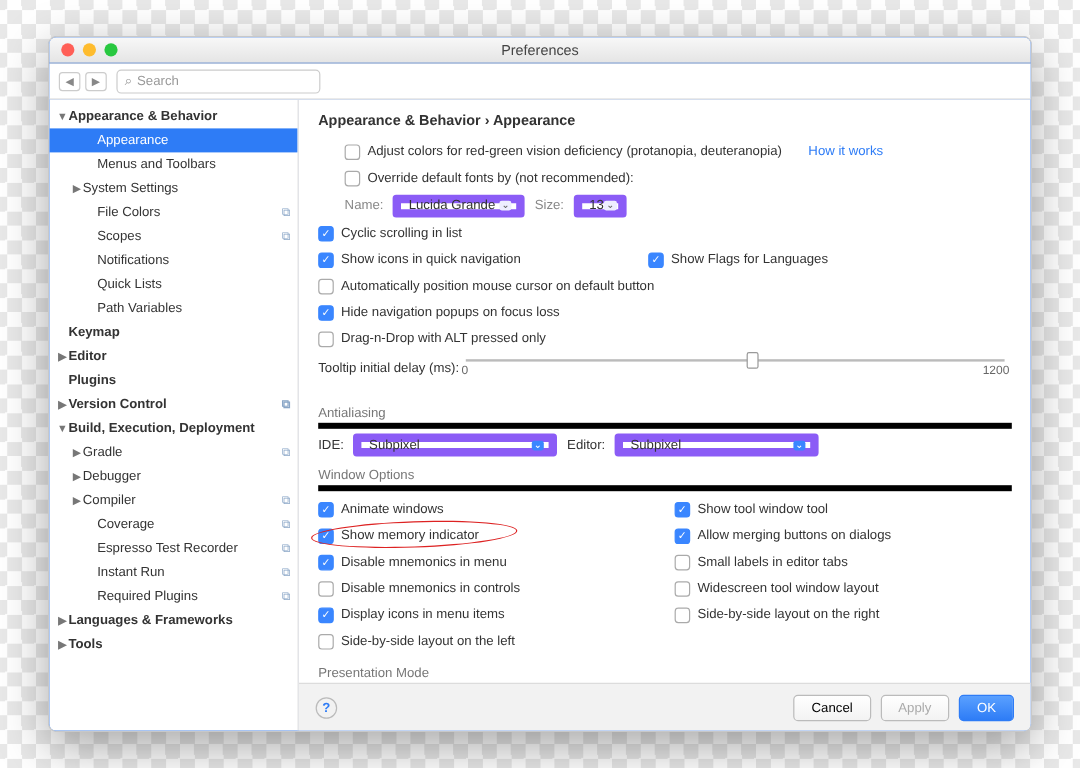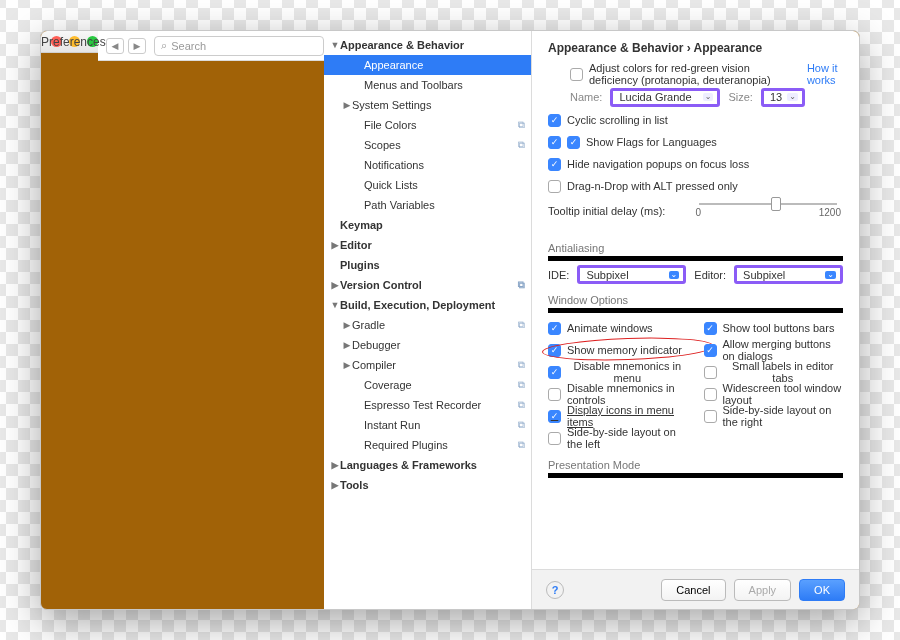--- a/index.html
+++ b/index.html
@@ -6,24 +6,24 @@
   body {
     font-family: -apple-system, "Helvetica Neue", Arial, sans-serif;
     font-size: 11px;
     background: repeating-conic-gradient(#e8e8e8 0% 25%, #fff 0% 50%) 50% / 24px 24px;
     width: 900px; height: 640px;
     display: flex; align-items: center; justify-content: center;
     color: #333;
   }
   .window {
     width: 820px; height: 580px;
-    background: #a16207;
+    background: #3b82f6;
     border-radius: 7px;
     box-shadow: 0 12px 40px rgba(0,0,0,0.35);
-    display: flex; flex-direction: row;
+    display: flex; flex-direction: column;
     overflow: hidden;
     border: 1px solid #c8c8c8;
   }
   .titlebar {
     height: 22px;
     background: linear-gradient(#f8f8f8,#e5e5e5);
     border-bottom: 1px solid #d0d0d0;
     display: flex; align-items: center;
     position: relative;
   }
@@ -70,28 +70,28 @@
   .cb { width:13px; height:13px; border:1px solid #aaa; border-radius:3px; background:#fff;
         display:flex; align-items:center; justify-content:center; flex-shrink:0;}
   .cb.checked { background:#3a86ff; border-color:#3a86ff; }
   .cb.checked::after { content:"✓"; color:#fff; font-size:9px; line-height:1; }
   .row .txt { color:#333; }
   .row.ind { margin-left:22px; }
   .sub { color:#888; }
   .link { color:#2e7cf6; }
   .fontrow { margin-left:22px; display:flex; align-items:center; gap:8px; height:24px;}
   .select {
-    border:3px solid #8b5cf6; border-radius:3px; background:#fff;
+    border:7px solid #8b5cf6; border-radius:3px; background:#fff;
     display:flex; align-items:center; justify-content:space-between;
     padding:0 4px 0 6px; height:19px; font-size:11px; position:relative;
   }
   .select .caret { color:#666; font-size:8px; background:#eef; border-radius:2px; padding:0 2px;
                    line-height:1;}
   .select.blue .caret { background:#3a86ff; color:#fff; }
-  .slider-row { display:flex; align-items:center; gap:28px; margin-top:6px; margin-bottom:24px;}
+  .slider-row { display:flex; align-items:center; gap:0; margin-top:6px; margin-bottom:24px;}
   .slider { flex:1; height:2px; background:#bbb; position:relative; margin:0 6px;}
   .slider .thumb { position:absolute; top:-6px; width:10px; height:14px; background:#fff;
                    border:1px solid #999; border-radius:2px;}
   .section-label { color:#777; font-size:11px; margin:10px 0 4px 0; border-bottom:5px solid #000000;
                    padding-bottom:2px;}
   .two-col { display:grid; grid-template-columns: 1fr 1fr; column-gap:16px; }
   .aa-row { display:flex; align-items:center; gap:8px; margin-bottom:8px;}
   .circle { position:absolute; border:1.5px solid #d22; border-radius:50%;
             pointer-events:none; transform:rotate(-2deg);}
   .footer {
@@ -238,41 +238,50 @@
     <div class="content">
       <div class="content-scroll" style="position:relative;">
         <div class="breadcrumb">Appearance &amp; Behavior › Appearance</div>
 
         <div class="row ind">
           <span class="cb"></span>
           <span class="txt">Adjust colors for red-green vision deficiency (protanopia, deuteranopia)</span>
           <span style="width:10px"></span>
           <span class="link">How it works</span>
         </div>
+        <div class="row ind">
+          <span class="cb"></span>
+          <span class="txt">Override default fonts by (not recommended):</span>
+        </div>
         <div class="fontrow">
           <span class="sub">Name:</span>
           <div class="select" style="width:110px">
             <span>Lucida Grande</span>
               <span class="caret">⌄</span>
           </div>
           <span class="sub">Size:</span>
           <div class="select" style="width:44px">
             <span>13</span>
               <span class="caret">⌄</span>
           </div>
         </div>
 
         <div class="row">
           <span class="cb checked"></span>
           <span class="txt">Cyclic scrolling in list</span>
         </div>
         <div class="row" style="gap:6px">
           <span class="cb checked"></span>
+          <span class="txt" style="width:250px">Show icons in quick navigation</span>
           <span class="cb checked"></span>
           <span class="txt">Show Flags for Languages</span>
+        </div>
+        <div class="row">
+          <span class="cb"></span>
+          <span class="txt">Automatically position mouse cursor on default button</span>
         </div>
         <div class="row">
           <span class="cb checked"></span>
           <span class="txt">Hide navigation popups on focus loss</span>
         </div>
         <div class="row">
           <span class="cb"></span>
           <span class="txt">Drag-n-Drop with ALT pressed only</span>
         </div>
 
@@ -316,33 +325,33 @@
                 <div class="circle" style="left: -6px; top: -1px; width: 172px; height: 22px;"></div>
               </div>
               <div class="row" style="position: relative; text-align: center;">
                 <span class="cb checked"></span>
                 <span class="txt">Disable mnemonics in menu</span>
               </div>
               <div class="row" style="position: relative;">
                 <span class="cb"></span>
                 <span class="txt">Disable mnemonics in controls</span>
               </div>
-              <div class="row" style="position: relative; text-decoration: underline;">
+              <div class="row" style="position: relative;">
                 <span class="cb checked"></span>
                 <span class="txt">Display icons in menu items</span>
               </div>
               <div class="row" style="position: relative;">
                 <span class="cb"></span>
                 <span class="txt">Side-by-side layout on the left</span>
               </div>
             </div>
             <div>
               <div class="row" style="position: relative;">
                 <span class="cb checked"></span>
-                <span class="txt">Show tool buttons bars</span>
+                <span class="txt">Show tool window tool</span>
               </div>
               <div class="row" style="position: relative;">
                 <span class="cb checked"></span>
                 <span class="txt">Allow merging buttons on dialogs</span>
               </div>
               <div class="row" style="position: relative; text-align: center;">
                 <span class="cb"></span>
                 <span class="txt">Small labels in editor tabs</span>
               </div>
               <div class="row" style="position: relative;">

